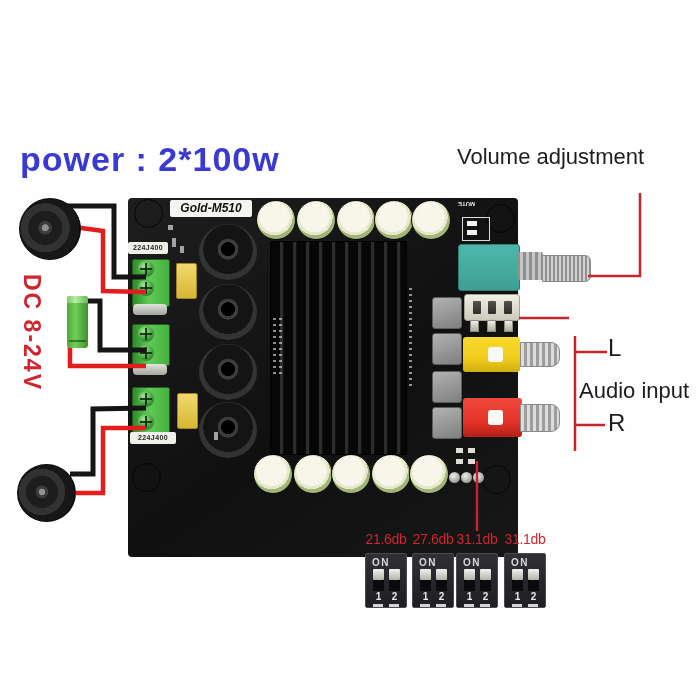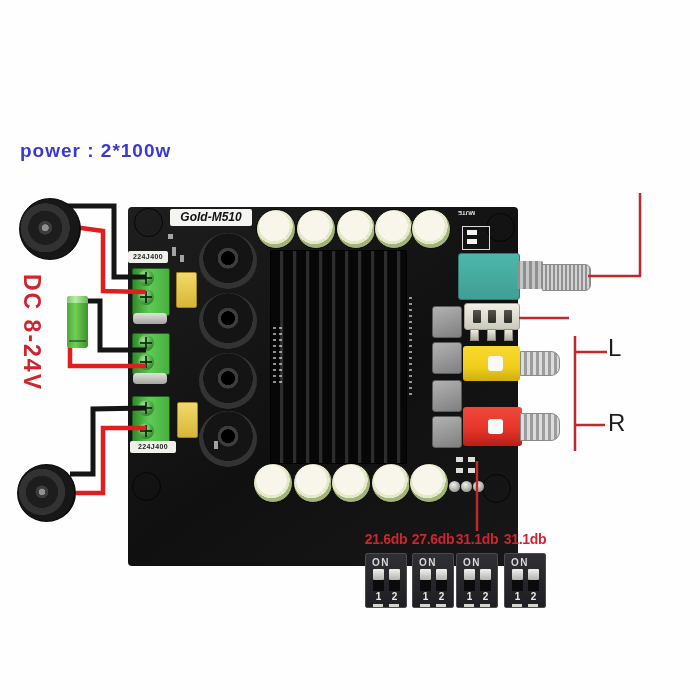--- a/index.html
+++ b/index.html
@@ -1,32 +1,32 @@
 <!DOCTYPE html>
 <html style="--accent_red: #d0242e; --power_blue: #3a39d1; --line_red: #c4272b; --wire_red: #e21d1d; --wire_black: #151515; --board_black: #161616; --terminal_green: #55c44c; --pot_teal: #4db7ab; --rca_yellow: #f0cd1c; --rca_red: #e4342a; --battery_green: #6fd054;"><head>
 <meta charset="utf-8">
 <style>
   html,body{margin:0;padding:0;background:#fff;}
   .stage{position:relative;width:700px;height:700px;background:#fefefe;
          font-family:"Liberation Sans",sans-serif;overflow:hidden;}
   .abs{position:absolute;}
 
   
-  .power{left:20px;top:140px;font-size:19px;font-weight:bold;color:var(--power_blue);letter-spacing:1px;}
+  .power{left:20px;top:140px;font-size:34px;font-weight:bold;color:var(--power_blue);letter-spacing:1px;}
   .volume{left:457px;top:144px;font-size:22px;font-weight:500;color:#1d1d1d;}
   .pin3{left:574px;top:301px;font-size:21px;font-weight:500;color:#1d1d1d;}
   .chanL{left:608px;top:334px;font-size:24px;font-weight:500;color:#1d1d1d;}
   .audio{left:579px;top:378px;font-size:22px;font-weight:500;color:#1d1d1d;}
   .chanR{left:608px;top:409px;font-size:24px;font-weight:500;color:#1d1d1d;}
   .gain{left:520px;top:477px;font-size:20px;font-weight:bold;color:var(--accent_red);letter-spacing:-0.3px;}
   .dc{left:18px;top:274px;font-size:23px;font-weight:bold;color:var(--accent_red);
       writing-mode:vertical-rl;letter-spacing:2px;}
 
   
-  .board{left:128px;top:207px;width:390px;height:359px;border-radius:4px;
+  .board{left:128px;top:198px;width:390px;height:359px;border-radius:4px;
          background:linear-gradient(145deg,#1e1e1e,#101010 55%,#171717);z-index:1;}
   .hole{width:27px;height:27px;border-radius:50%;border:1px solid #050505;
         background:radial-gradient(circle,#f4f4f0 0 34%,rgba(0,0,0,0) 35%),
         conic-gradient(from 15deg,#ececе8 0 45deg,#1c1c1c 45deg 90deg,#ececec 90deg 135deg,
         #1c1c1c 135deg 180deg,#ececec 180deg 225deg,#1c1c1c 225deg 270deg,
         #ececec 270deg 315deg,#1c1c1c 315deg 360deg);}
   .title{left:42px;top:2px;width:82px;height:17px;background:#f4f4f0;border-radius:2px;
          color:#111;font-size:12px;font-weight:bold;font-style:italic;text-align:center;line-height:17px;}
   .cap{width:38px;height:38px;border-radius:50%;border:1px solid #0c0c0c;
        background:radial-gradient(circle at 46% 42%,#f8f6ea 0 50%,#e6e8ca 51% 60%,
@@ -85,38 +85,40 @@
   .battery{left:67px;top:296px;width:21px;height:52px;border-radius:3px;z-index:6;
        background:linear-gradient(90deg,#4ea83e,var(--battery_green) 40%,#3f8f30);}
   .battery::before{content:"";position:absolute;left:0;top:0;width:21px;height:7px;border-radius:3px 3px 0 0;
        background:linear-gradient(90deg,#7fc86e,#b6eea2 40%,#69b757);}
   .battery::after{content:"";position:absolute;left:2px;bottom:6px;width:17px;height:2px;background:rgba(20,60,20,.55);}
 
   .lines{left:0;top:0;width:700px;height:700px;z-index:5;pointer-events:none;}
 
   
   .dipcol{position:absolute;top:531px;width:48px;text-align:center;z-index:2;}
-  .dblabel{font-size:14px;font-weight:bold;color:var(--accent_red);letter-spacing:-0.3px;}
+  .dblabel{font-size:14px;font-weight:normal;color:var(--accent_red);letter-spacing:-0.3px;}
   .dip{position:relative;width:40px;height:53px;margin:6px auto 0;border:1px solid #4a4a50;border-radius:2px;
        background:linear-gradient(180deg,#2f2f34,#1e1e23);}
   .on{position:absolute;top:3px;left:6px;color:#d9d9d9;font-size:10px;font-weight:bold;letter-spacing:1.5px;}
   .track{position:absolute;top:15px;width:11px;height:22px;background:#0b0b0e;border-radius:1px;}
   .t1{left:7px;} .t2{left:23px;}
   .knob{position:absolute;left:0;top:0;width:11px;height:11px;border-radius:1px;
        background:linear-gradient(180deg,#f1f1ed,#b4b4af);}
   .pnum{position:absolute;bottom:5px;width:11px;text-align:center;color:#ececec;font-size:10px;font-weight:bold;}
   .foot{position:absolute;bottom:0;width:10px;height:3px;background:#d6d6d0;}
 </style>
 </head>
 <body>
 
 <div class="stage">
 
   <div class="abs power">power : 2*100w</div>
+  <div class="abs volume">Volume adjustment</div>
   <div class="abs chanL">L</div>
+  <div class="abs audio">Audio input</div>
   <div class="abs chanR">R</div>
   <div class="abs dc">DC 8-24V</div>
 
   <div class="abs board">
     <div class="abs hole" style="left:6px;top:1px"></div>
     <div class="abs hole" style="left:358px;top:6px"></div>
     <div class="abs hole" style="left:4px;top:265px"></div>
     <div class="abs hole" style="left:354px;top:267px"></div>
 
     <div class="abs title">Gold-M510</div>

